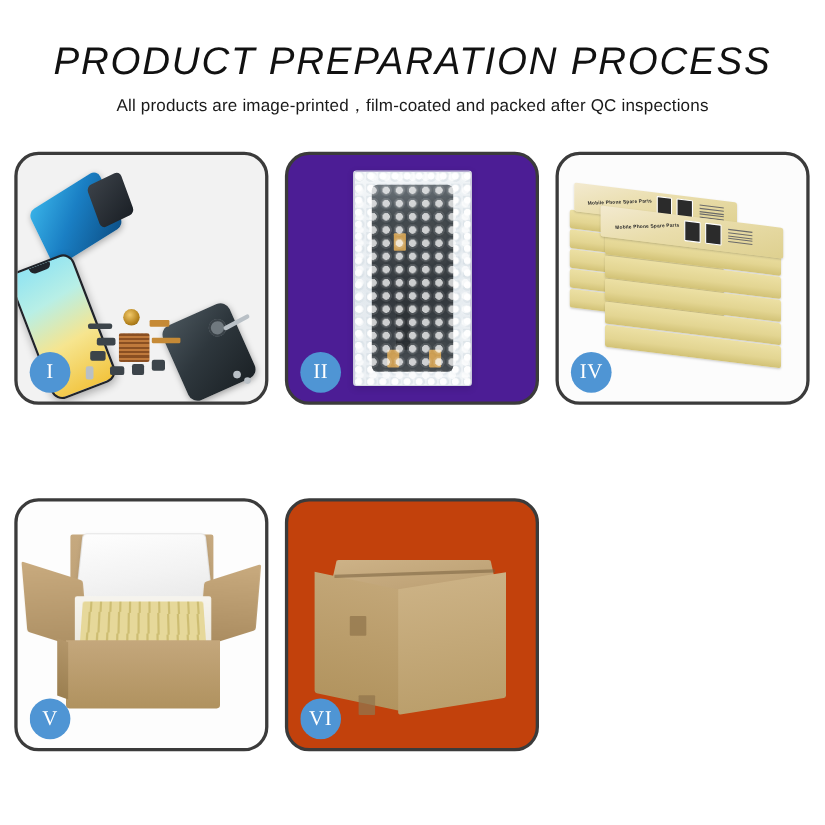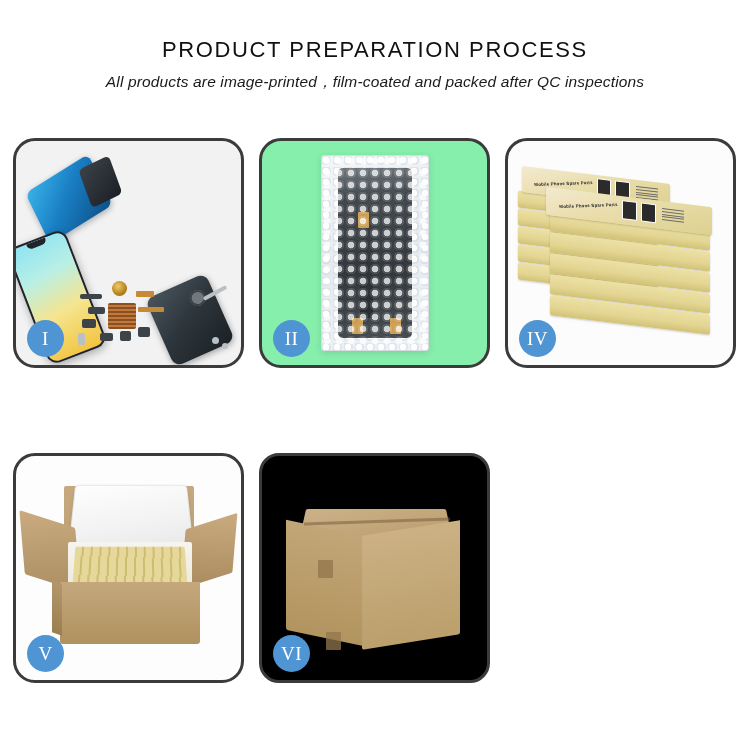--- a/index.html
+++ b/index.html
@@ -11,35 +11,35 @@
     font-family: "Liberation Sans", sans-serif;
     overflow: hidden;
   }
 
   .page { width: 750px; height: 750px; position: relative; background:#fff; }
 
   
   .header { padding-top: 38px; text-align: center; }
 
   .page-title {
-    font-size: 22px;
+    font-size: 35px;
     font-weight: 400;
     letter-spacing: 1.6px;
     color: #111111;
     font-family: "Liberation Sans", sans-serif;
     line-height: 1.05;
+    font-style: italic;
   }
 
   .page-subtitle {
     margin-top: 11px;
     font-size: 15.5px;
     font-weight: 400;
     color: #1a1a1a;
     letter-spacing: 0.15px;
-    font-style: italic;
   }
 
   
   .grid {
     position: absolute;
     top: 138px;
     left: 13px;
     width: 724px;
     display: grid;
     grid-template-columns: repeat(3, 231px);
@@ -125,21 +125,21 @@
     border-radius:2px;
   }
   .pt.coin {
     border-radius:50%;
     background: radial-gradient(circle at 40% 35%, #f1c96a, #b5831d 60%, #7d5a12);
   }
   .pt.flex { background:#c68a36; border-radius:1px; }
   .pt.light { background:#b9c0c6; }
 
   
-  .p2 { background:#86efac; }
+  .p2 { background:#4c1d95; }
   .bubble-pack {
     position:absolute; left:50%; top:50%;
     width:108px; height:196px; margin-left:-54px; margin-top:-98px;
     background:
       radial-gradient(circle at 4px 4px, rgba(255,255,255,.95) 0 3px, rgba(205,215,222,.45) 3.5px 5px, rgba(0,0,0,0) 5.5px)
       0 0 / 11px 11px,
       linear-gradient(160deg,#f4f7f9 0%, #e3e9ee 50%, #eff3f6 100%);
     border:1px solid #d7dde2;
     border-radius:3px;
     box-shadow: 0 2px 7px rgba(0,0,0,.12);
@@ -277,21 +277,21 @@
     position:absolute; left:44px; top:126px; width:140px; height:62px;
     background: linear-gradient(180deg,#c4a77c 0%, #b0925f 100%);
     border-radius:0 0 3px 3px;
   }
   .carton-front::before{
     content:""; position:absolute; left:-8px; top:0; width:10px; height:52px;
     background: linear-gradient(180deg,#b3966a,#9b7f50); transform: skewY(20deg);
   }
 
   
-  .p6 { background:#000000;border-radius:20px; }
+  .p6 { background:#c2410c; }
   .c6-top {
     position:absolute; left:34px; top:36px; width:160px; height:62px;
     background: linear-gradient(165deg,#cdb287 0%, #c0a478 55%, #b59866 100%);
     transform: perspective(240px) rotateX(34deg);
     transform-origin: bottom center;
     border-radius:2px;
   }
   .c6-seam {
     position:absolute; left:42px; top:64px; width:146px; height:3px;
     background: rgba(120,96,62,.55);

